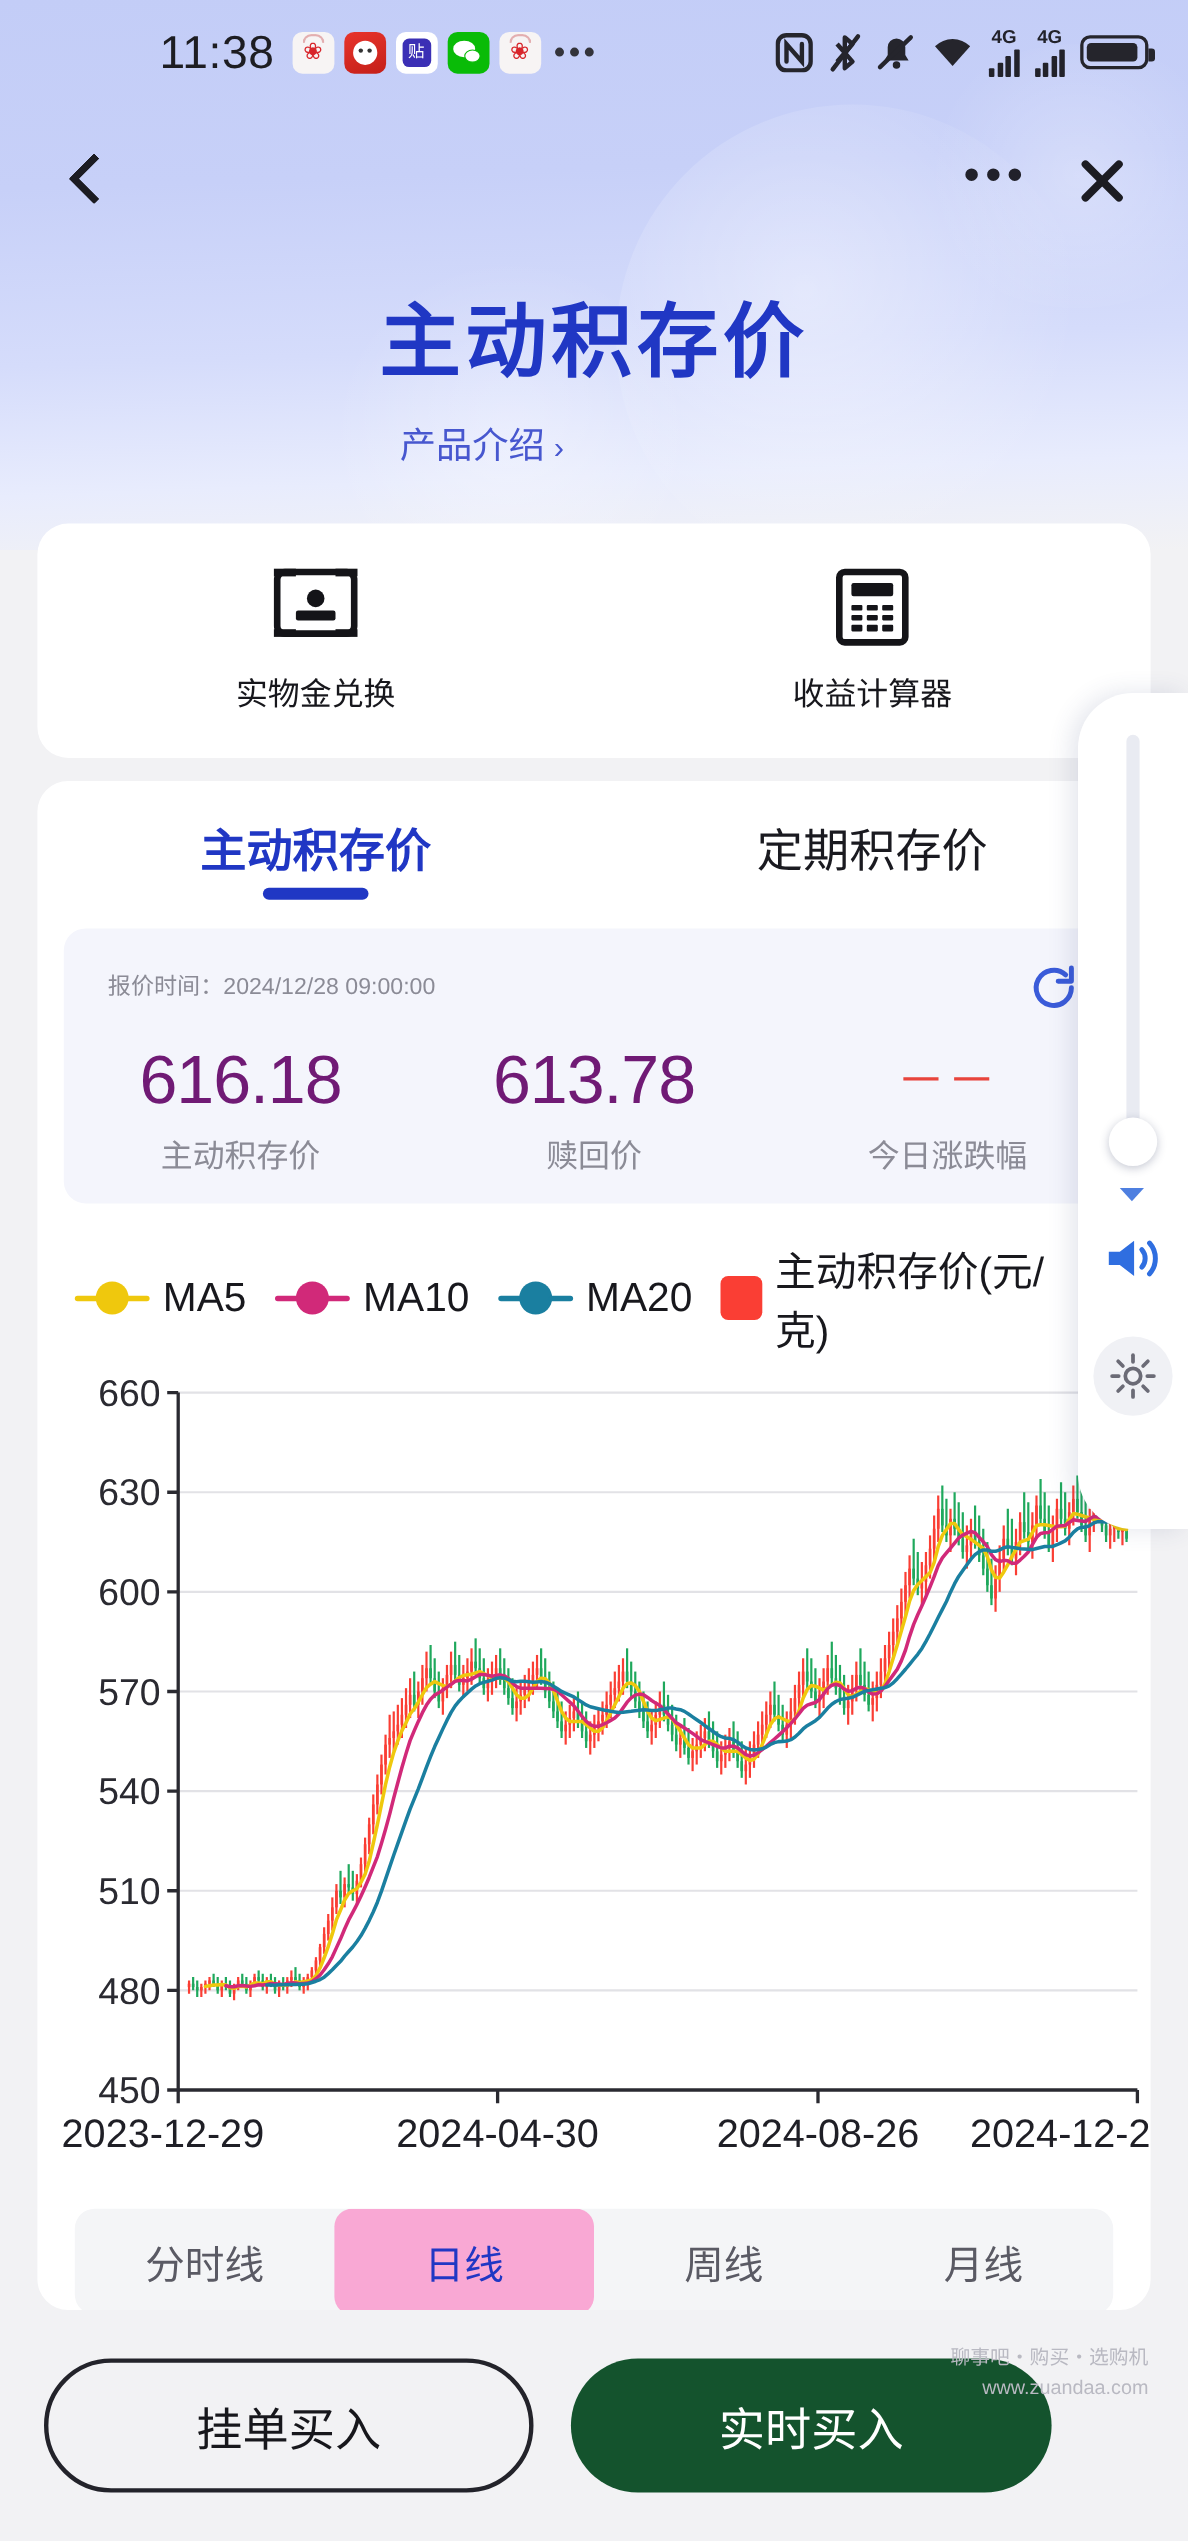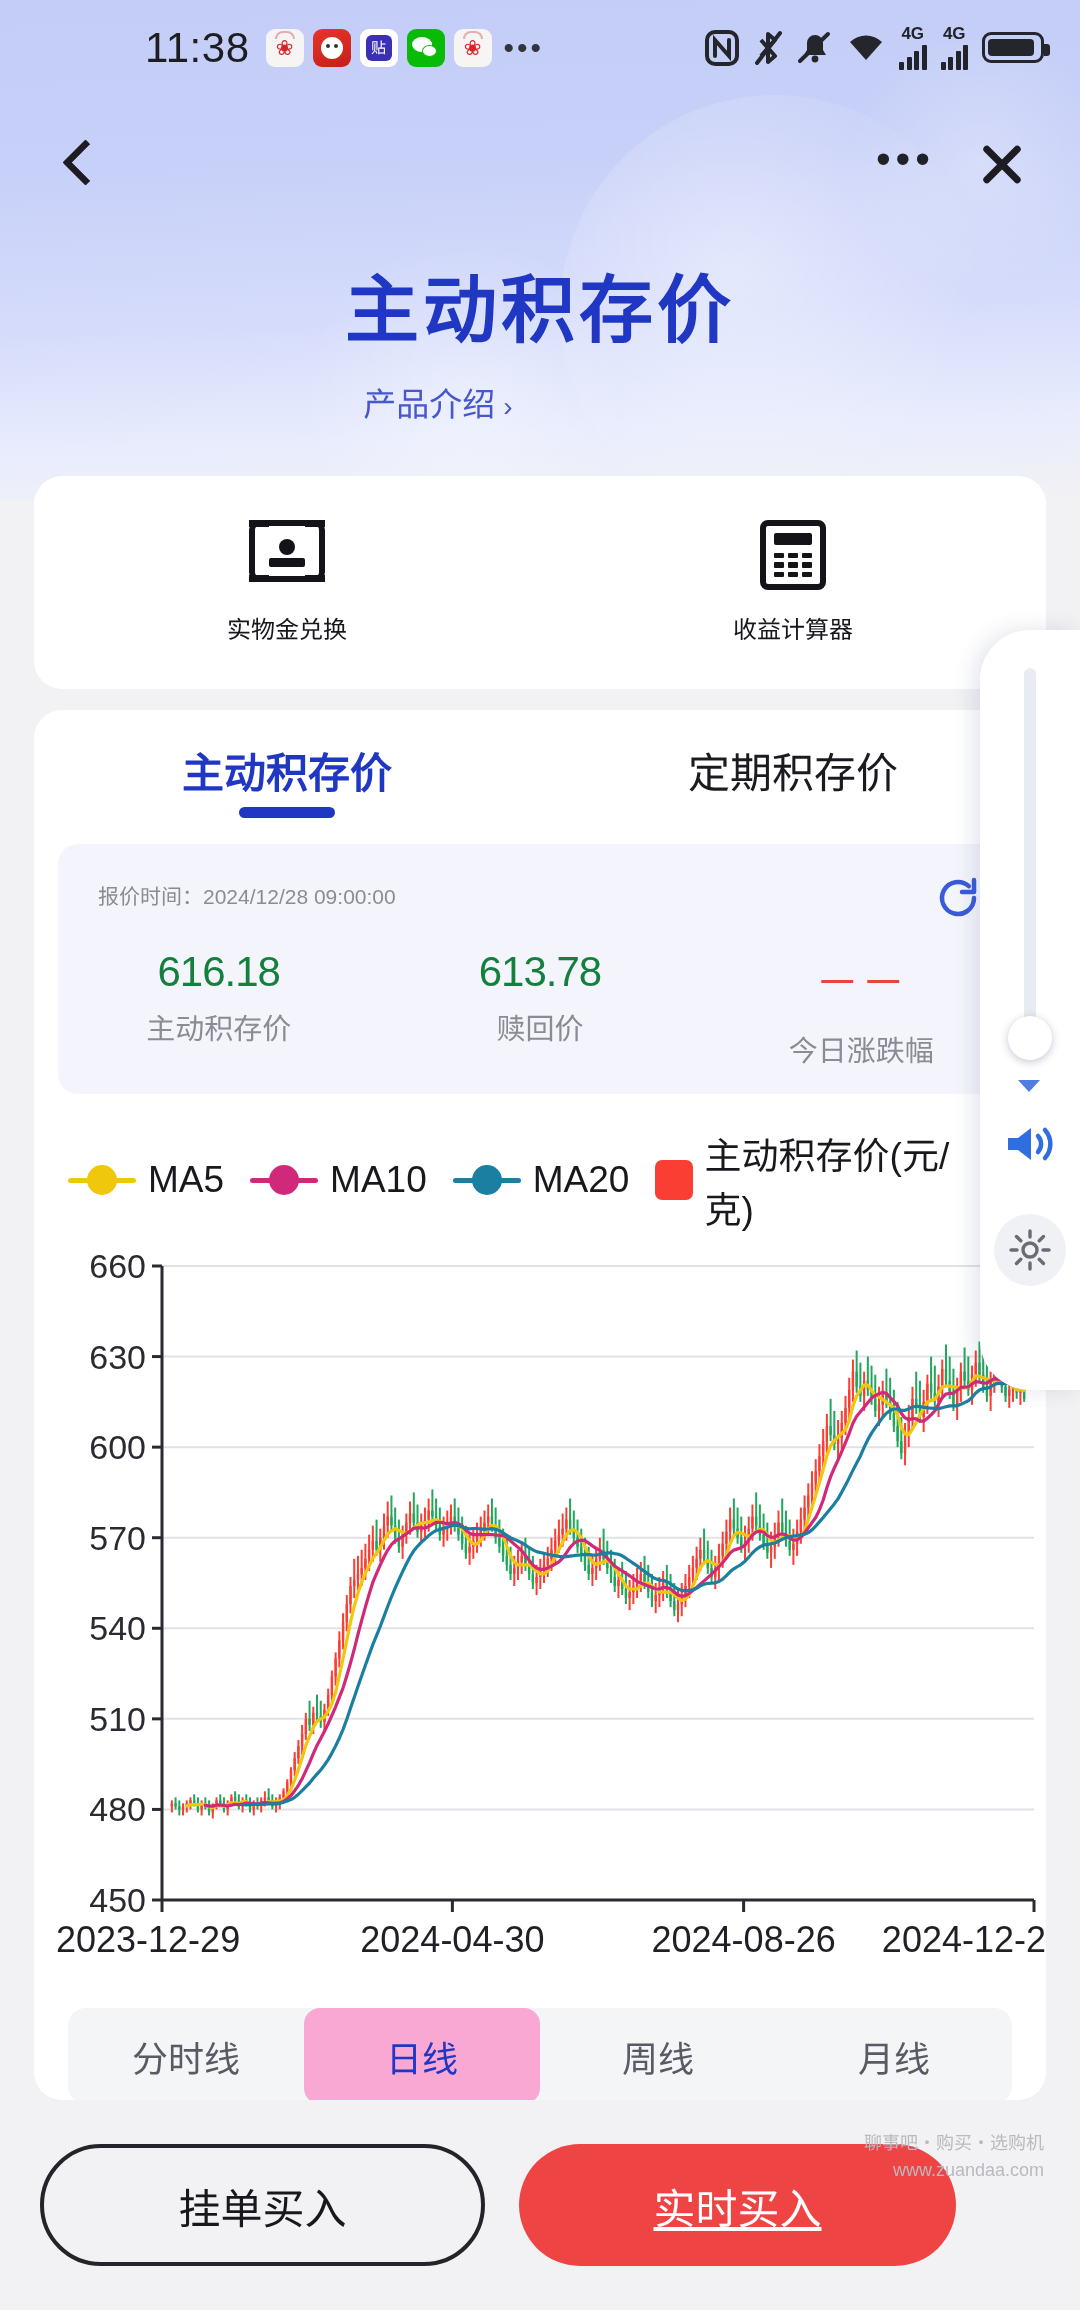--- a/index.html
+++ b/index.html
@@ -76,21 +76,21 @@
   .title{position:absolute;left:0;top:250px;width:1080px;text-align:center;z-index:6;
     font-size:74px;font-weight:700;color:#2037c4;letter-spacing:4px;}
   .subtitle{position:absolute;left:0;top:378px;width:876px;text-align:center;z-index:6;
     font-size:33px;color:#4757cf;cursor:pointer;}
   .subtitle .chev{font-size:28px;margin-left:8px;}
 
   
   .card{background:#fff;border-radius:28px;position:absolute;}
   .qa-card{left:34px;top:476px;width:1012px;height:213px;display:flex;z-index:5;}
   .qa-item{flex:1;display:flex;flex-direction:column;align-items:center;justify-content:center;gap:22px;cursor:pointer;}
-  .qa-label{font-size:24px;color:#17171c;}
+  .qa-label{font-size:29px;color:#17171c;}
   .icon-box{width:76px;height:68px;position:relative;}
   .ic-wallet{border:6px solid #141418;border-radius:10px;width:76px;height:62px;position:relative;}
   .ic-wallet .n1,.ic-wallet .n2{position:absolute;background:#141418;}
   .ic-wallet .n1{left:-6px;top:-6px;width:20px;height:7px;}
   .ic-wallet .n2{right:-6px;top:-6px;width:20px;height:7px;}
   .ic-wallet .n3,.ic-wallet .n4{position:absolute;background:#141418;bottom:-6px;width:20px;height:7px;}
   .ic-wallet .n3{left:-6px;} .ic-wallet .n4{right:-6px;}
   .ic-wallet .dot{position:absolute;left:50%;top:13px;transform:translateX(-50%);width:16px;height:16px;border-radius:50%;background:#141418;}
   .ic-wallet .bar{position:absolute;left:50%;bottom:9px;transform:translateX(-50%);width:36px;height:9px;background:#141418;border-radius:2px;}
   .ic-calc{border:6px solid #141418;border-radius:8px;width:66px;height:70px;position:relative;margin:0 auto;}
@@ -106,21 +106,21 @@
   .tab span{font-size:42px;color:#1a1a20;font-weight:400;}
   .tab.on span{color:#2037c4;font-weight:700;}
   .tab .ul{position:absolute;bottom:10px;width:96px;height:11px;border-radius:6px;background:#2037c4;}
 
   .quote{margin:16px 24px 0;background:#f4f5fc;border-radius:20px;height:250px;position:relative;}
   .q-time{position:absolute;left:40px;top:36px;font-size:21px;color:#8b8b96;}
   .q-refresh{position:absolute;right:40px;top:30px;width:48px;height:48px;cursor:pointer;}
   .q-refresh svg{display:block;}
   .q-cols{position:absolute;left:0;right:0;top:105px;display:flex;}
   .q-col{flex:1;text-align:center;}
-  .q-val{font-size:42px;color:#15803d;letter-spacing:-1px;line-height:1.1;}
+  .q-val{font-size:62px;color:#701a75;letter-spacing:-1px;line-height:1.1;}
   .q-val.flat{color:#e8443c;letter-spacing:2px;font-size:44px;line-height:1.55;}
   .q-lab{font-size:29px;color:#8b8b96;margin-top:10px;}
 
   
   .legend{display:flex;align-items:center;gap:0;margin:32px 0 0 34px;}
   .lg{display:flex;align-items:center;margin-right:26px;}
   .lg .line{width:22px;height:5px;border-radius:3px;}
   .lg .dot{width:30px;height:30px;border-radius:50%;margin:0 -3px;}
   .lg .txt{font-size:37px;color:#18181d;margin-left:12px;}
   .lg .sq{width:40px;height:40px;border-radius:7px;}
@@ -136,21 +136,21 @@
   .period{margin:0 34px;height:96px;background:#f4f5f7;border-radius:18px;display:flex;overflow:hidden;}
   .p-item{flex:1;display:flex;align-items:center;justify-content:center;font-size:36px;color:#5a5a64;cursor:pointer;}
   .p-item.on{background:#f9a8d4;color:#2037c4;border-radius:16px;}
 
   
   .bottom{position:absolute;left:0;bottom:0;width:996px;height:210px;background:#f2f2f4;z-index:7;
     display:flex;align-items:center;gap:34px;padding:0 40px;}
   .btn{height:122px;border-radius:62px;display:flex;align-items:center;justify-content:center;
     font-size:42px;cursor:pointer;}
   .btn-ghost{flex:1;border:4px solid #23232a;color:#17171c;background:transparent;}
-  .btn-solid{flex:1;background:#ef4444;color:#fff;text-decoration:underline;}
+  .btn-solid{flex:1;background:#14532d;color:#fff;}
 
   
   .sidewidget{position:absolute;right:0;top:630px;width:100px;height:760px;z-index:9;
     background:#fff;border-radius:50px 0 0 50px;box-shadow:-6px 0 22px rgba(60,70,120,.14);
     display:flex;flex-direction:column;align-items:center;padding-top:30px;}
   .sw-track{width:12px;height:390px;border-radius:8px;background:#e9ebf2;position:relative;margin-top:8px;}
   .sw-knob{position:absolute;left:-16px;bottom:-2px;width:44px;height:44px;border-radius:50%;
     background:#fff;box-shadow:0 2px 9px rgba(40,50,90,.28);cursor:pointer;}
   .sw-caret{position:absolute;left:-6px;bottom:-34px;width:0;height:0;
     border-left:11px solid transparent;border-right:11px solid transparent;border-top:12px solid #4e7fe0;}

